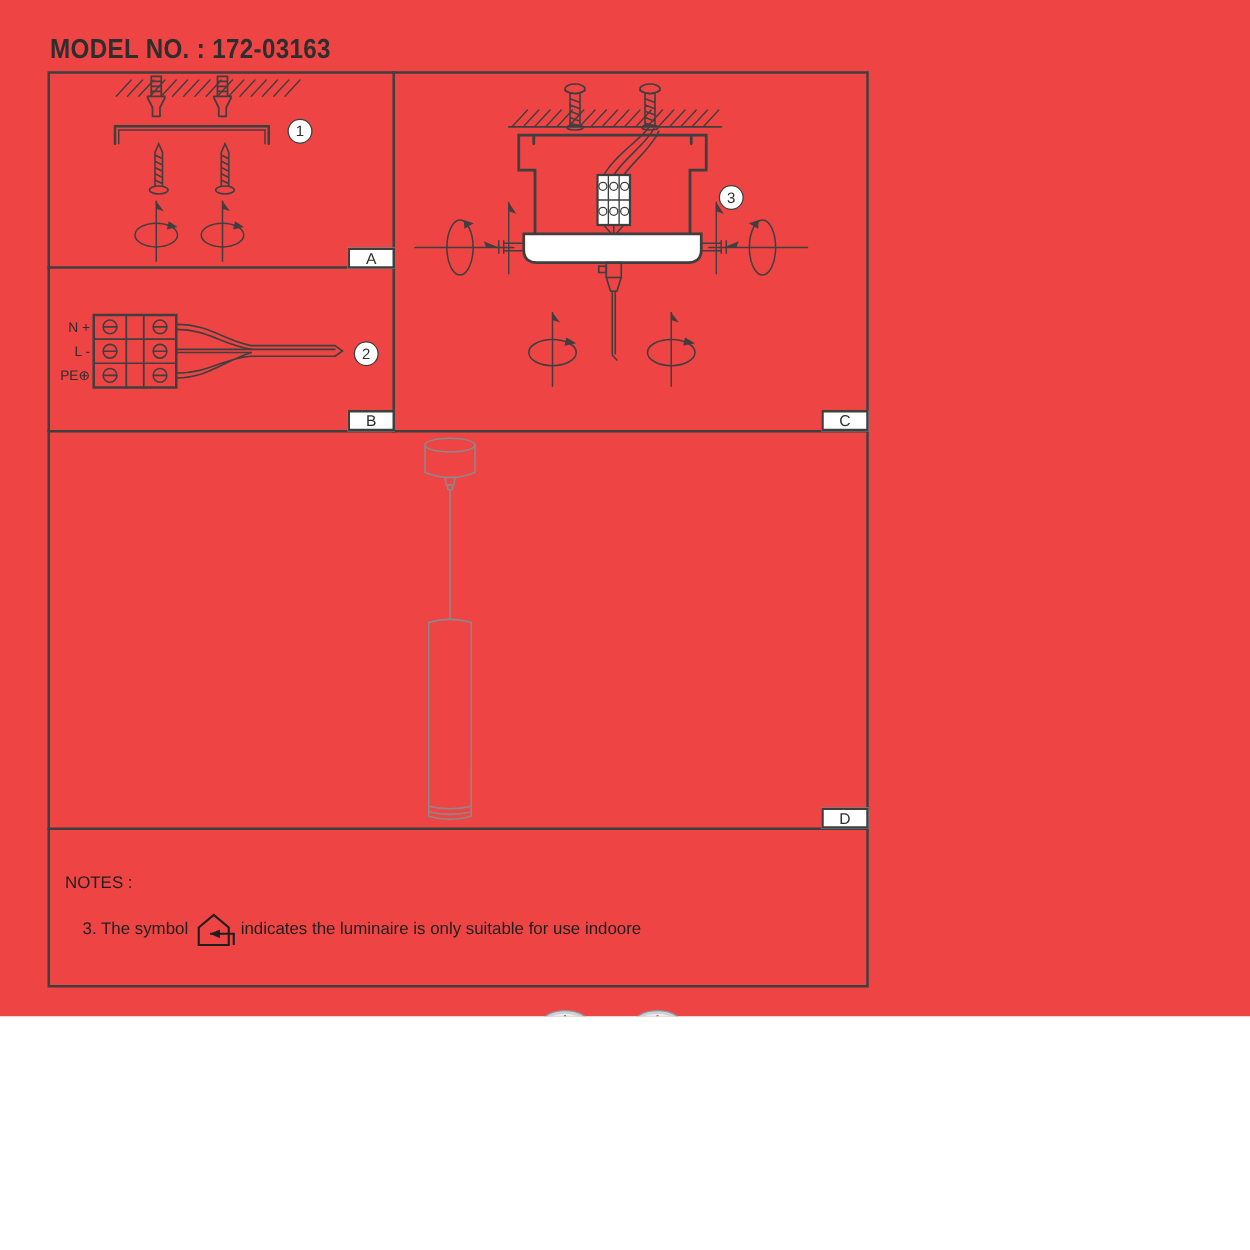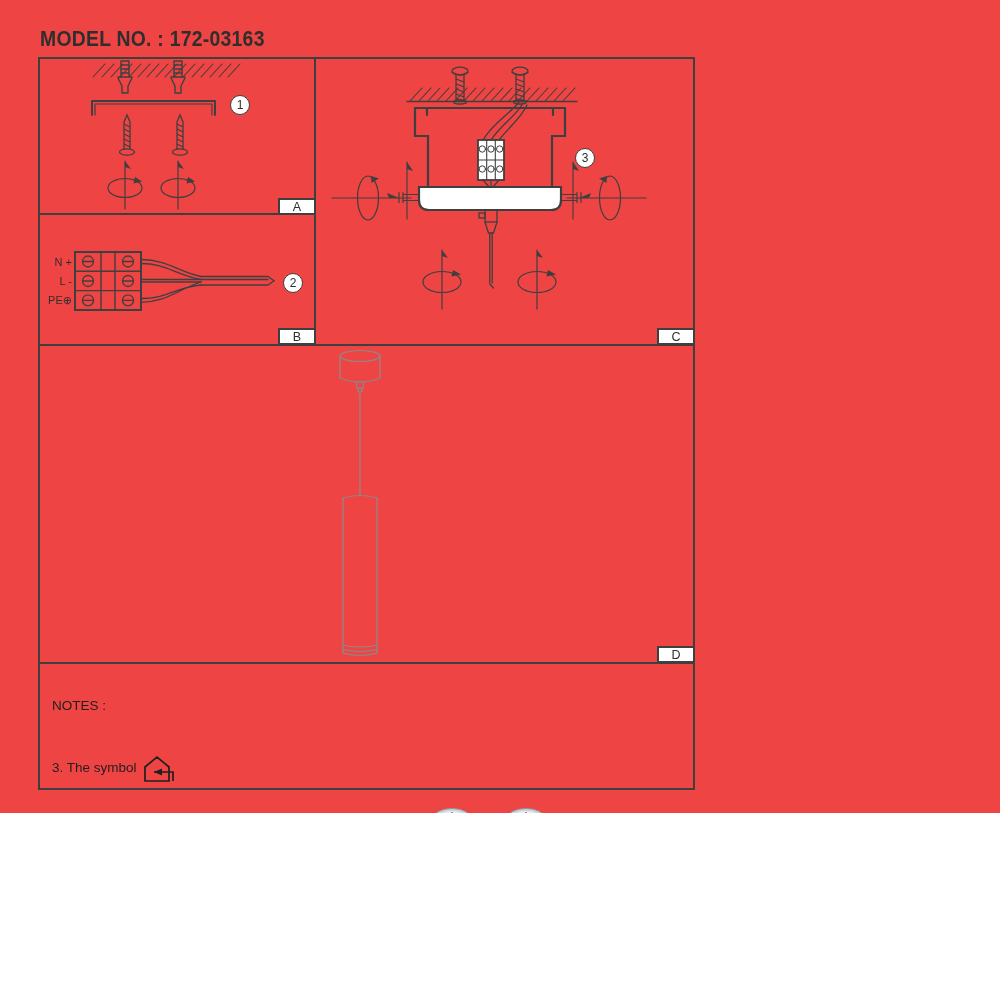--- a/index.html
+++ b/index.html
@@ -225,29 +225,30 @@
 
   <div class="letter-box" style="left:278px;top:198px;">A</div>
   <div class="letter-box" style="left:278px;top:328px;">B</div>
   <div class="letter-box" style="left:657px;top:328px;">C</div>
   <div class="letter-box" style="left:657px;top:646px;">D</div>
 
   <div class="notes-heading">NOTES :</div>
 
 
 
-  <div class="note-line" style="top:755px;">
+  <div class="note-line" style="top:730px;margin-left:14px;">
     <span>3. The symbol</span>
     <svg class="sym" style="margin:0 2px -4px 0;" width="40" height="32" viewBox="0 0 40 32">
       <g stroke="#1f1f1f" fill="none" stroke-width="1.7">
         <path d="M8 14 L20 4 L32 14 V28 H8 Z"></path>
         <path d="M36 28 V19 H17"></path>
       </g>
       <polygon points="17,19 25,15.5 25,22.5" fill="#1f1f1f"></polygon>
     </svg>
+    <span>indicates the luminaire is only suitable for use indoore</span>
   </div>
 
   <svg class="abs" style="left:102px;top:814px;" width="46" height="144" viewBox="0 0 46 144">
     <path d="M5 3 C14 9 32 9 41 3 L38 22 H8 Z" fill="#f28122" stroke="#cf660b" stroke-width="1"></path>
     <path d="M8 22 q-5 7 0 15 q-5 7 0 15 q-5 7 0 15 q-5 7 0 15 q-5 7 0 15 q-4 6 1 13 q1 9 14 9 q13 0 14 -9 q5 -7 0 -13 q5 -7 0 -15 q5 -7 0 -15 q5 -7 0 -15 q5 -7 0 -15 q5 -8 0 -15 Z" fill="#f28122" stroke="#cf660b" stroke-width="1"></path>
     <path d="M15 26 V122" stroke="#f9a65b" stroke-width="5" stroke-linecap="round" fill="none" opacity=".85"></path>
     <path d="M31 26 V120" stroke="#d96b0c" stroke-width="3" stroke-linecap="round" fill="none" opacity=".6"></path>
   </svg>
   <svg class="abs" style="left:179px;top:814px;" width="46" height="144" viewBox="0 0 46 144">
     <path d="M5 3 C14 9 32 9 41 3 L38 22 H8 Z" fill="#f28122" stroke="#cf660b" stroke-width="1"></path>

